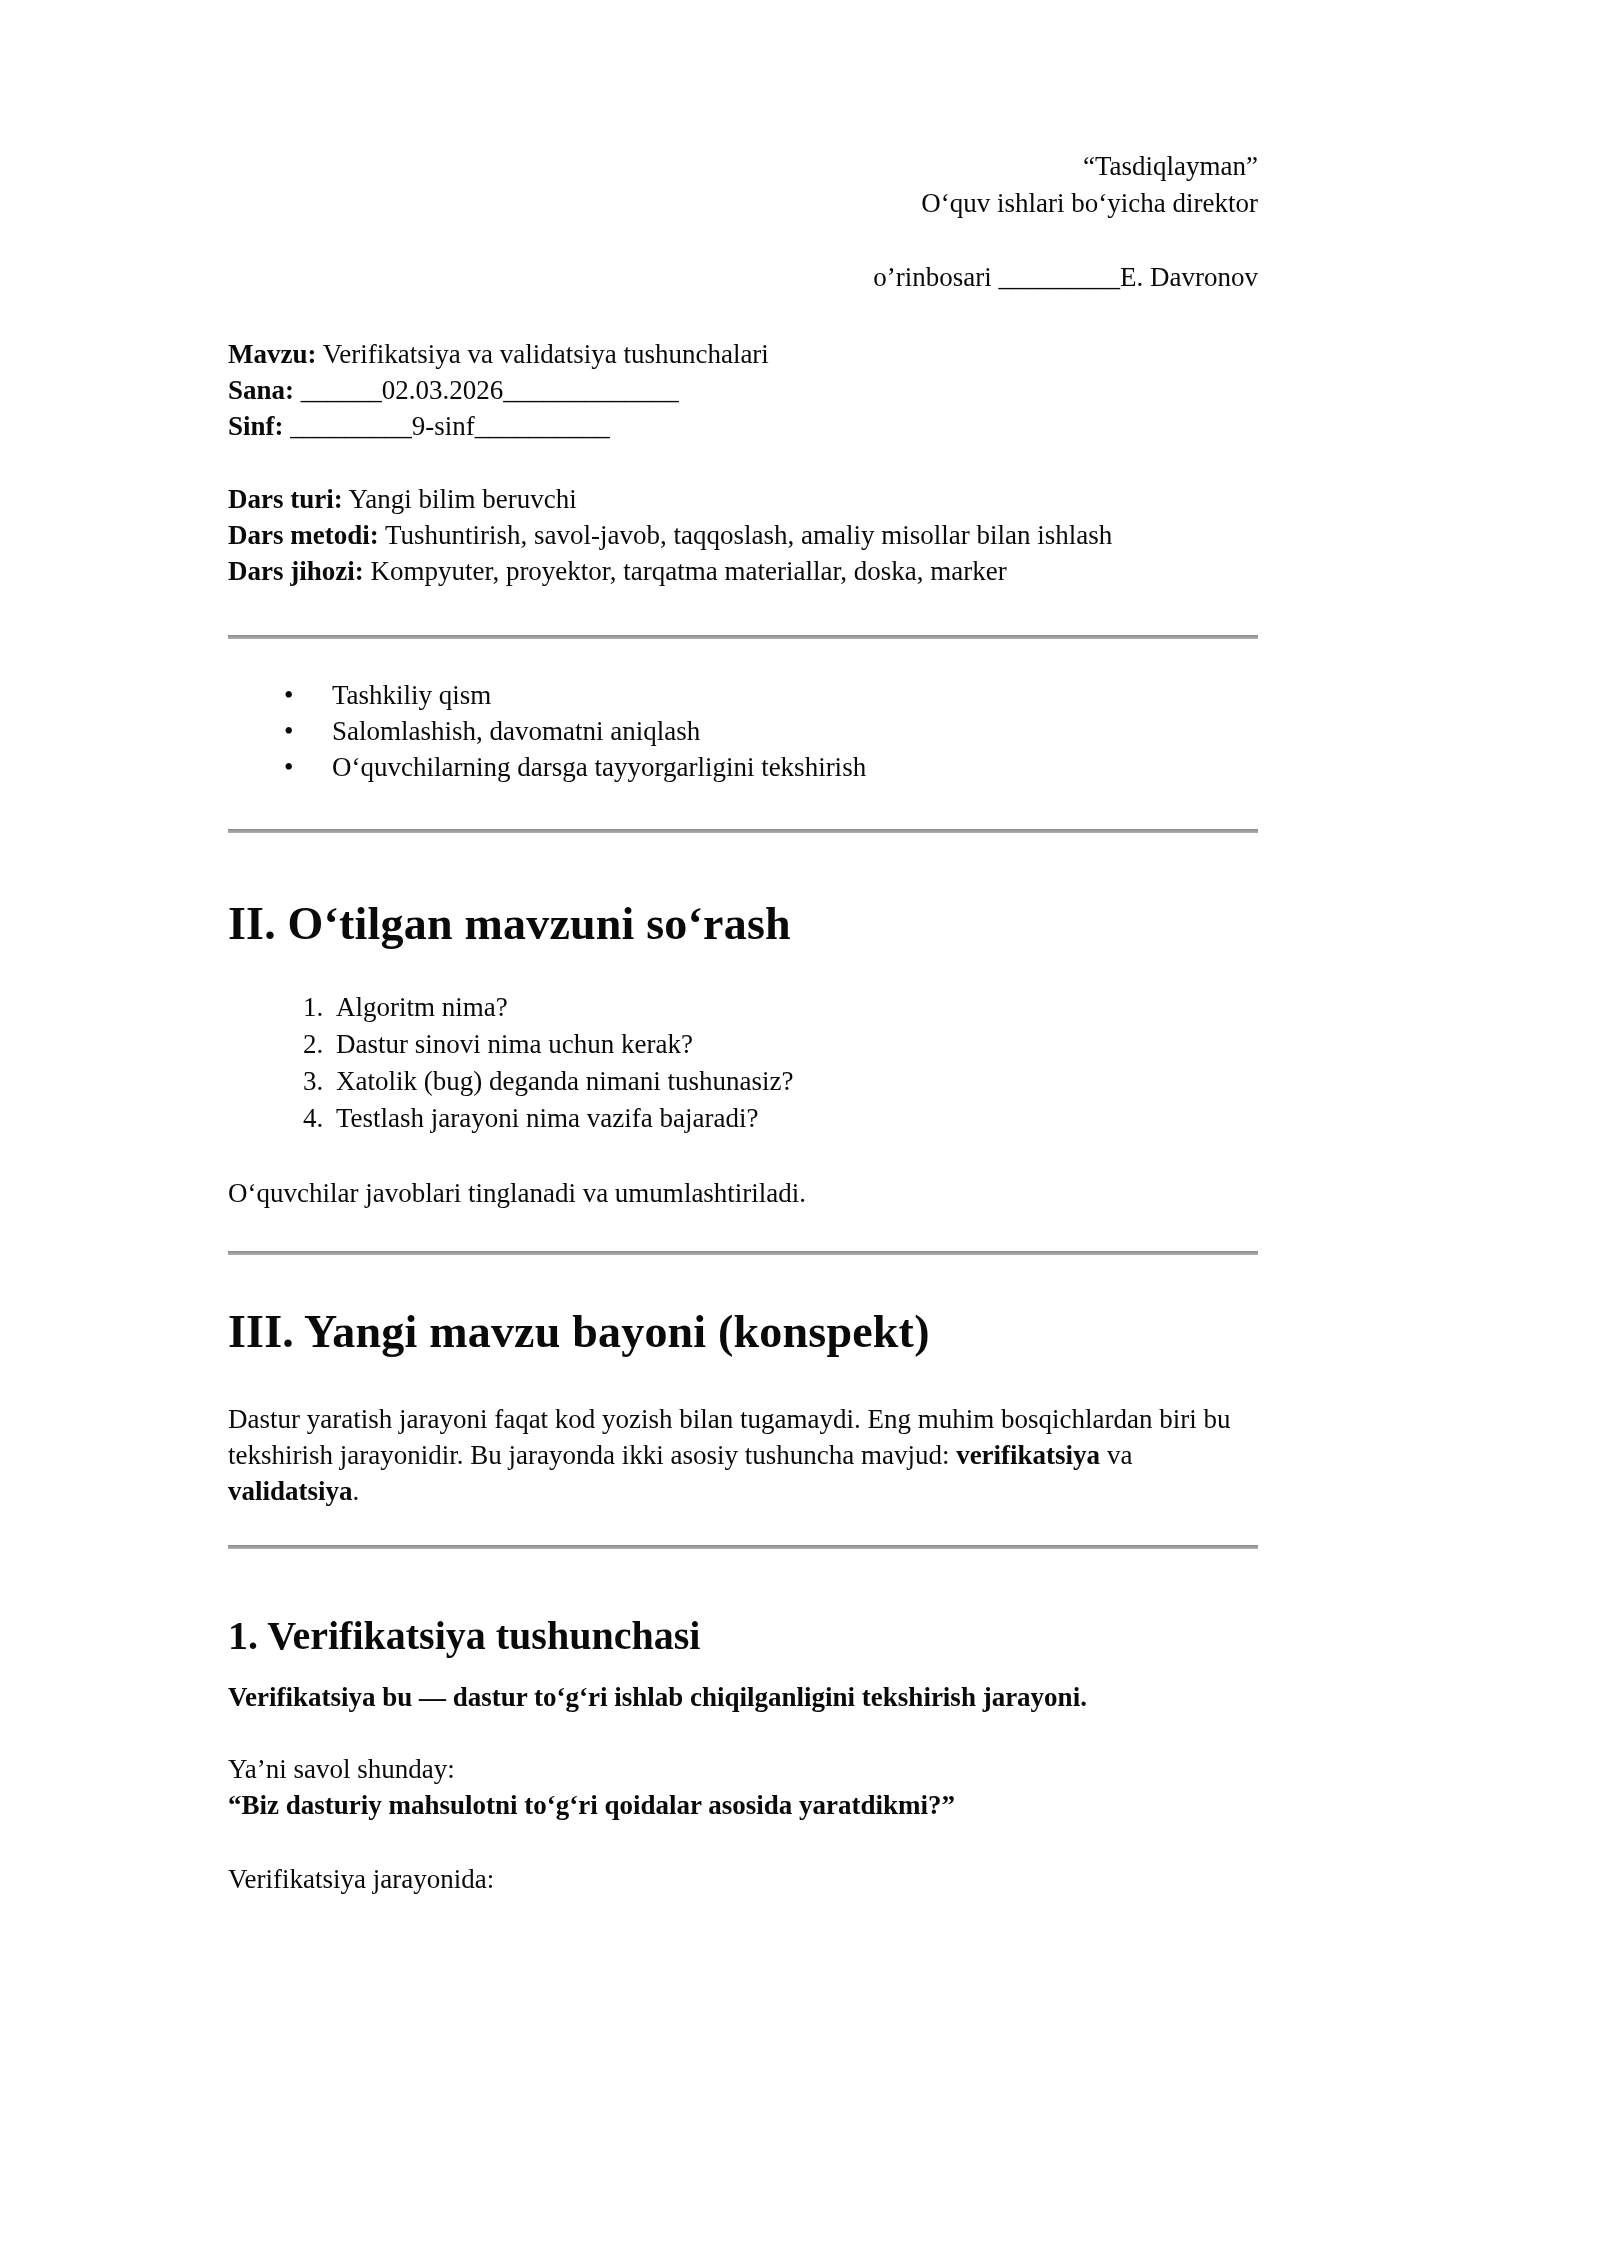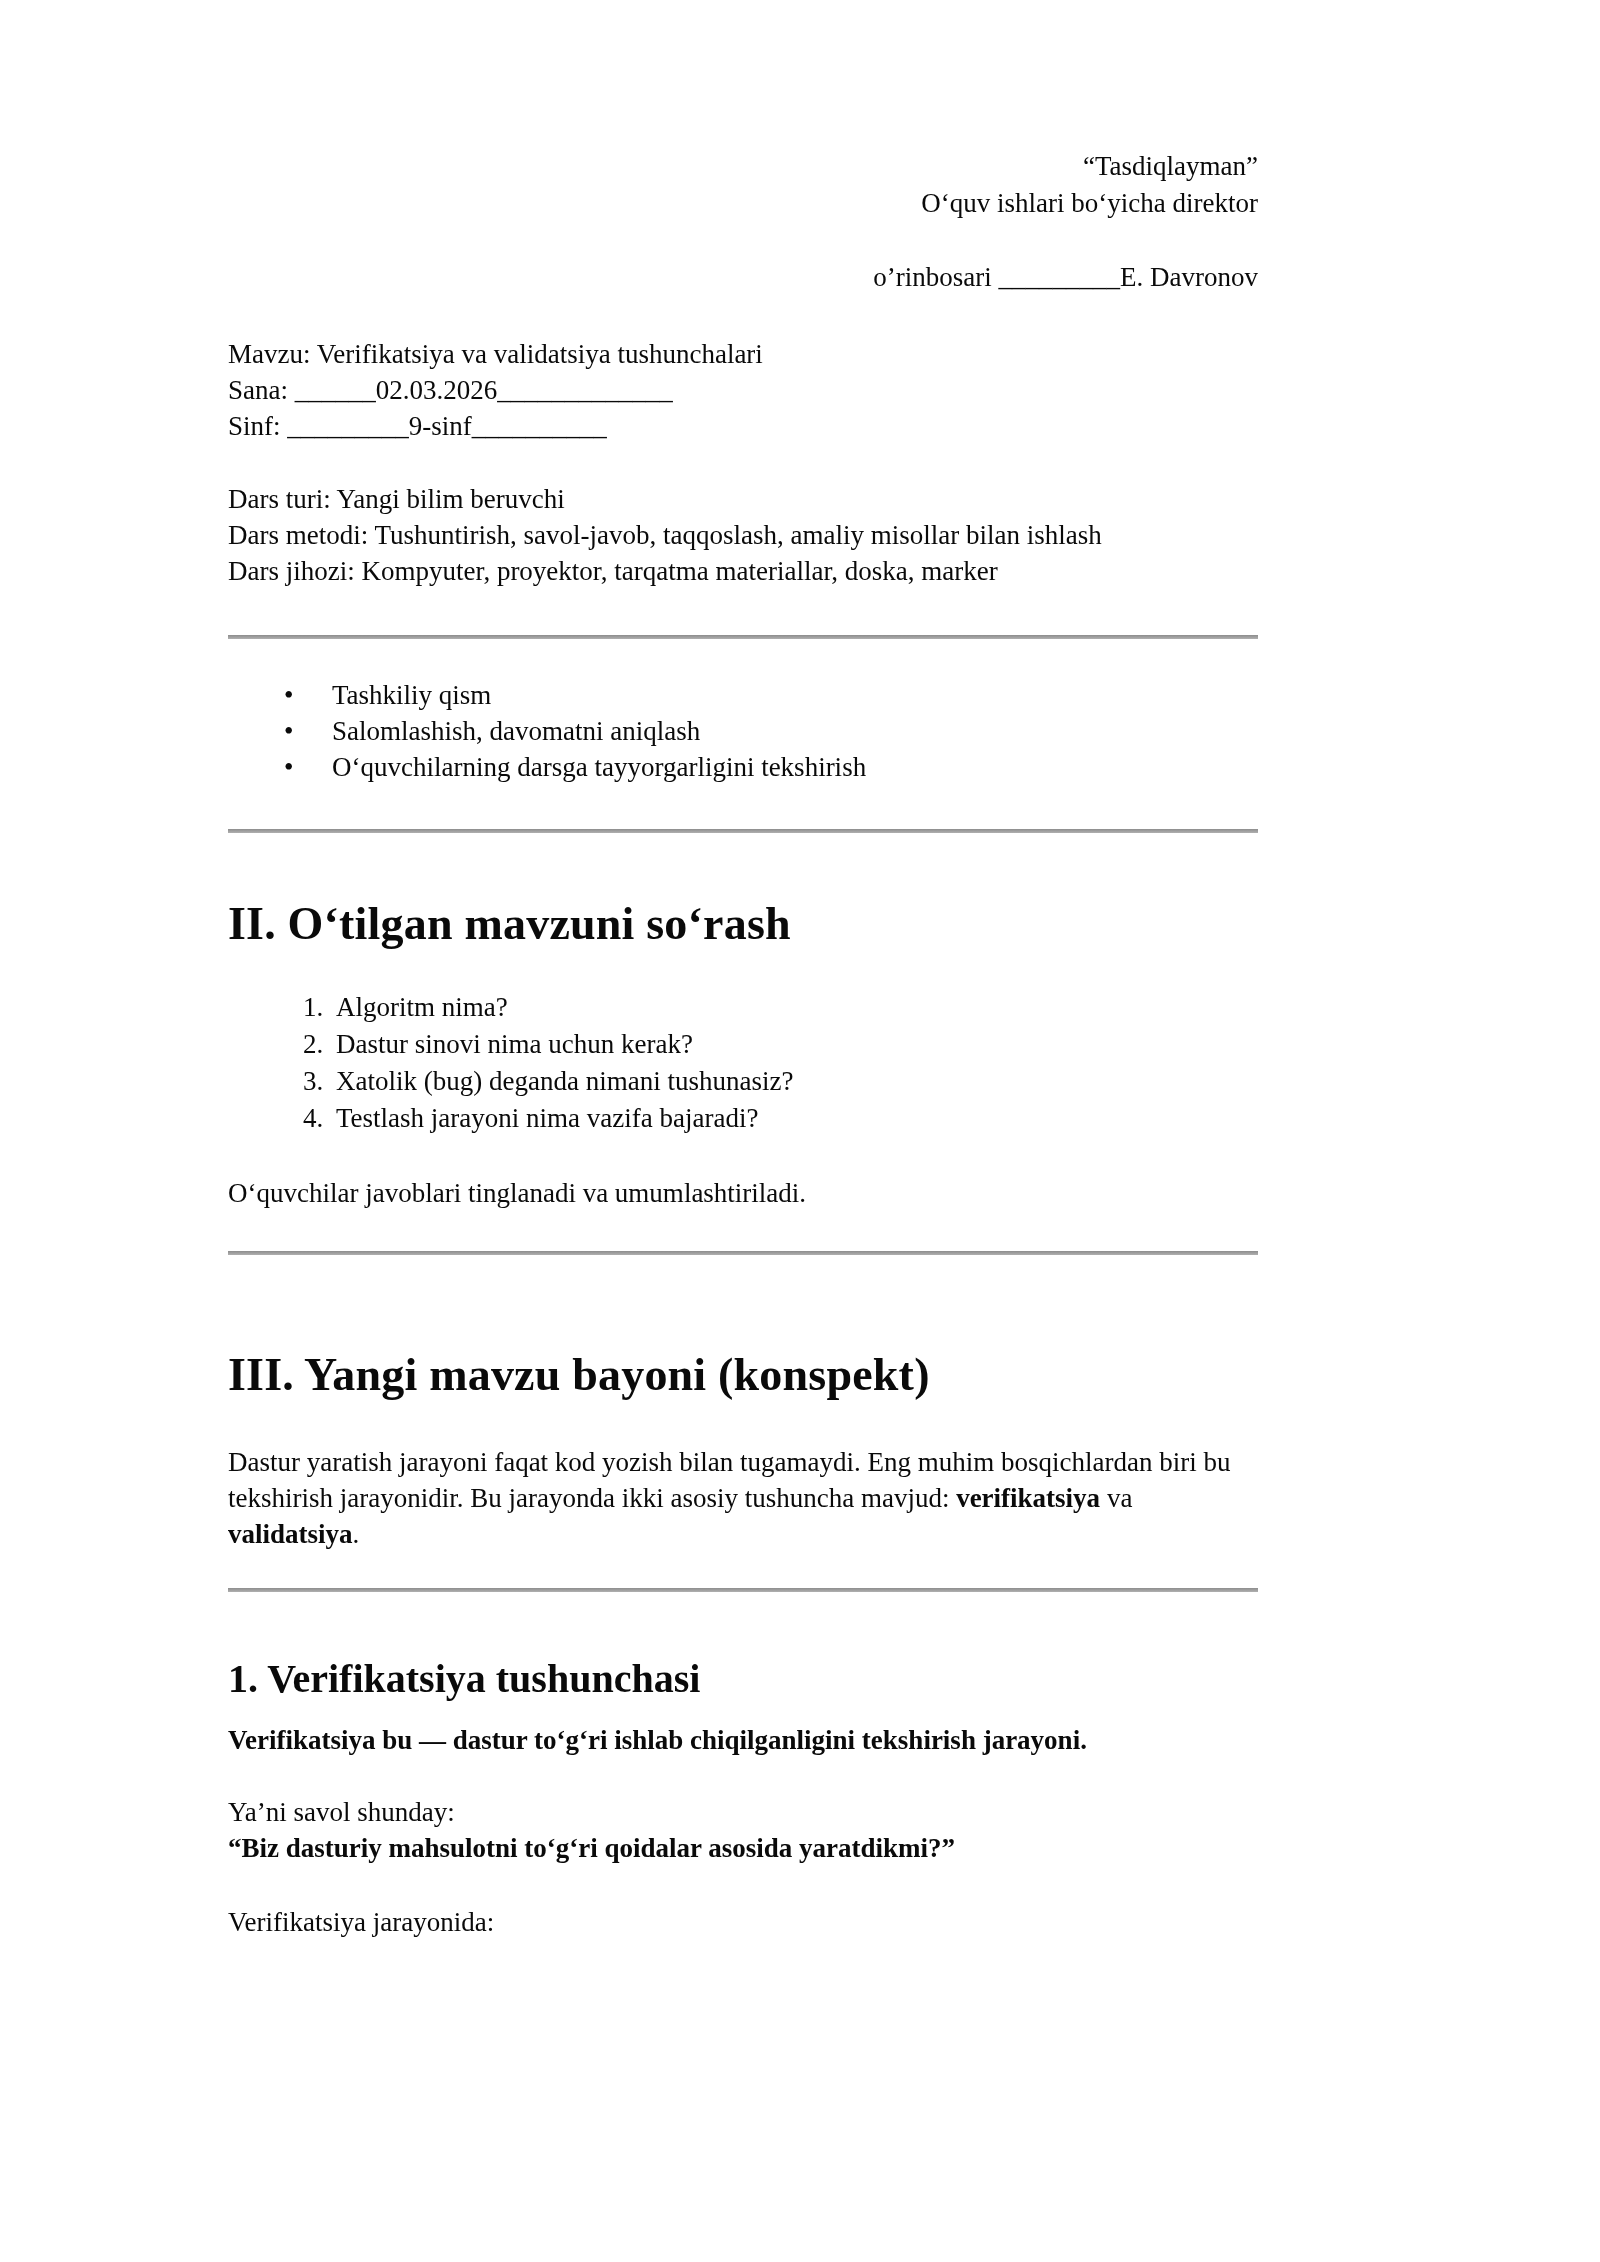--- a/index.html
+++ b/index.html
@@ -23,21 +23,21 @@
   .approval {
     text-align: right;
     font-size: 27px;
     line-height: 37px;
   }
   .approval-gap { height: 37px; }
 
   
   .meta   { margin-top: 40px; font-size: 27px; line-height: 36px; }
   .details{ margin-top: 37px; font-size: 27px; line-height: 36px; }
-  .meta strong, .details strong { font-weight: normal; text-align: center; }
+  .meta strong, .details strong { font-weight: bold; text-align: center; }
 
   
   .divider {
     height: 4px;
     border: 0;
     background: linear-gradient(#8d8d8d, #b0b0b0);
   }
   .divider-1 { margin-top: 46px; }
   .divider-2 { margin-top: 44px; }
   .divider-3 { margin-top: 40px; }
@@ -45,21 +45,21 @@
 
   h1 {
     margin: 0;
     font-size: 46px;
     line-height: 58px;
     font-weight: bold;
     letter-spacing: 0.2px;
   }
   .h1-1 { margin-top: 64px; }
   .h1-2 { margin-top: 62px; }
-  .h1-3 { margin-top: 91px; }
+  .h1-3 { margin-top: 48px; }
 
   h3 {
     margin: 66px 0 0 0;
     font-size: 40px;
     line-height: 42px;
     font-weight: bold;
   }
 
   ul.bullets {
     margin: 38px 0 0 0;

